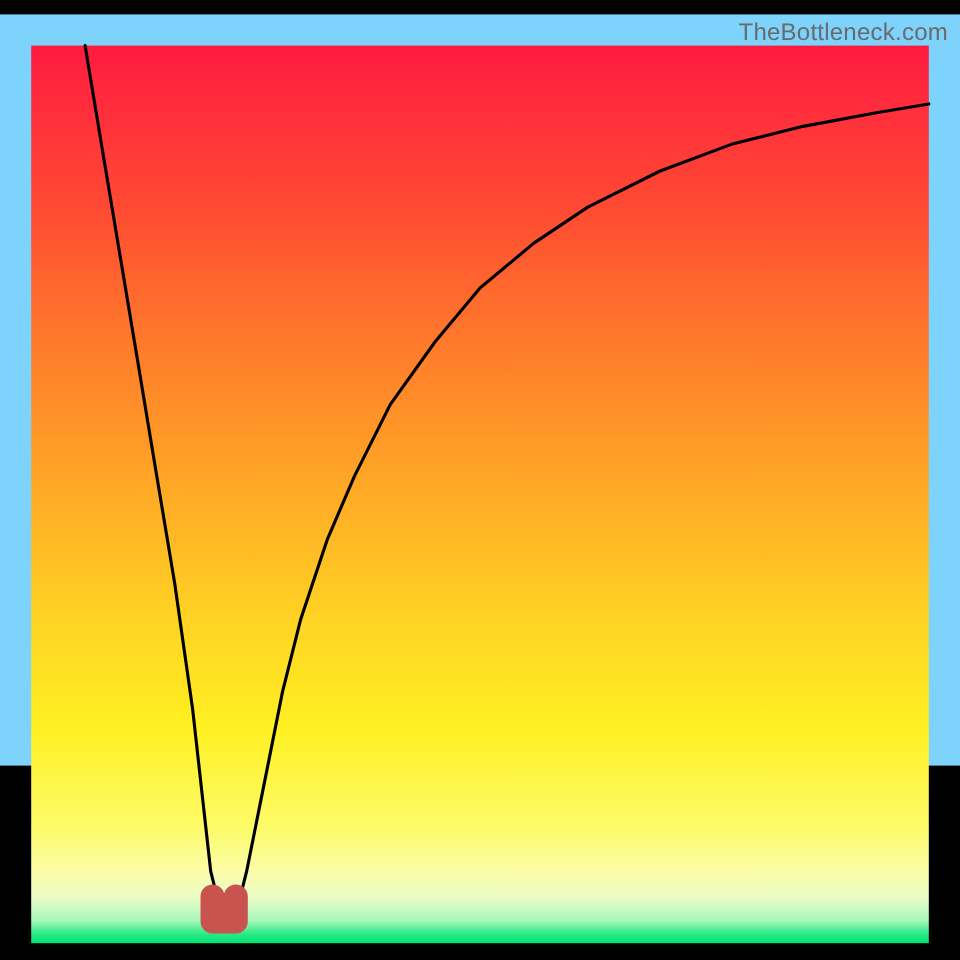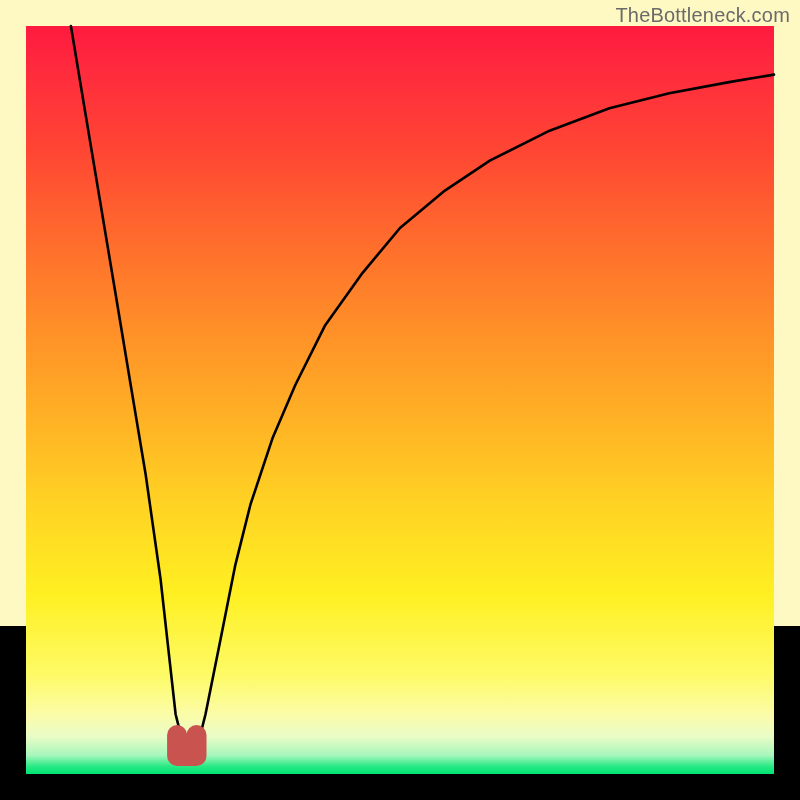--- a/index.html
+++ b/index.html
@@ -7,24 +7,24 @@
     padding: 0;
     width: 800px;
     height: 800px;
     overflow: hidden;
     background: #000;
     font-family: Arial, Helvetica, sans-serif;
   }
   .frame {
     position: absolute;
     left: 0;
-    top: 0;
+    top: 12px;
     width: 800px;
     height: 626px;
-    background: #fef9c3;
+    background: #7dd3fc;
   }
   .plot {
     position: absolute;
     left: 26px;
     top: 26px;
     width: 748px;
     height: 748px;
     
     background: linear-gradient(to bottom,
       #ff1a3f 0%,

